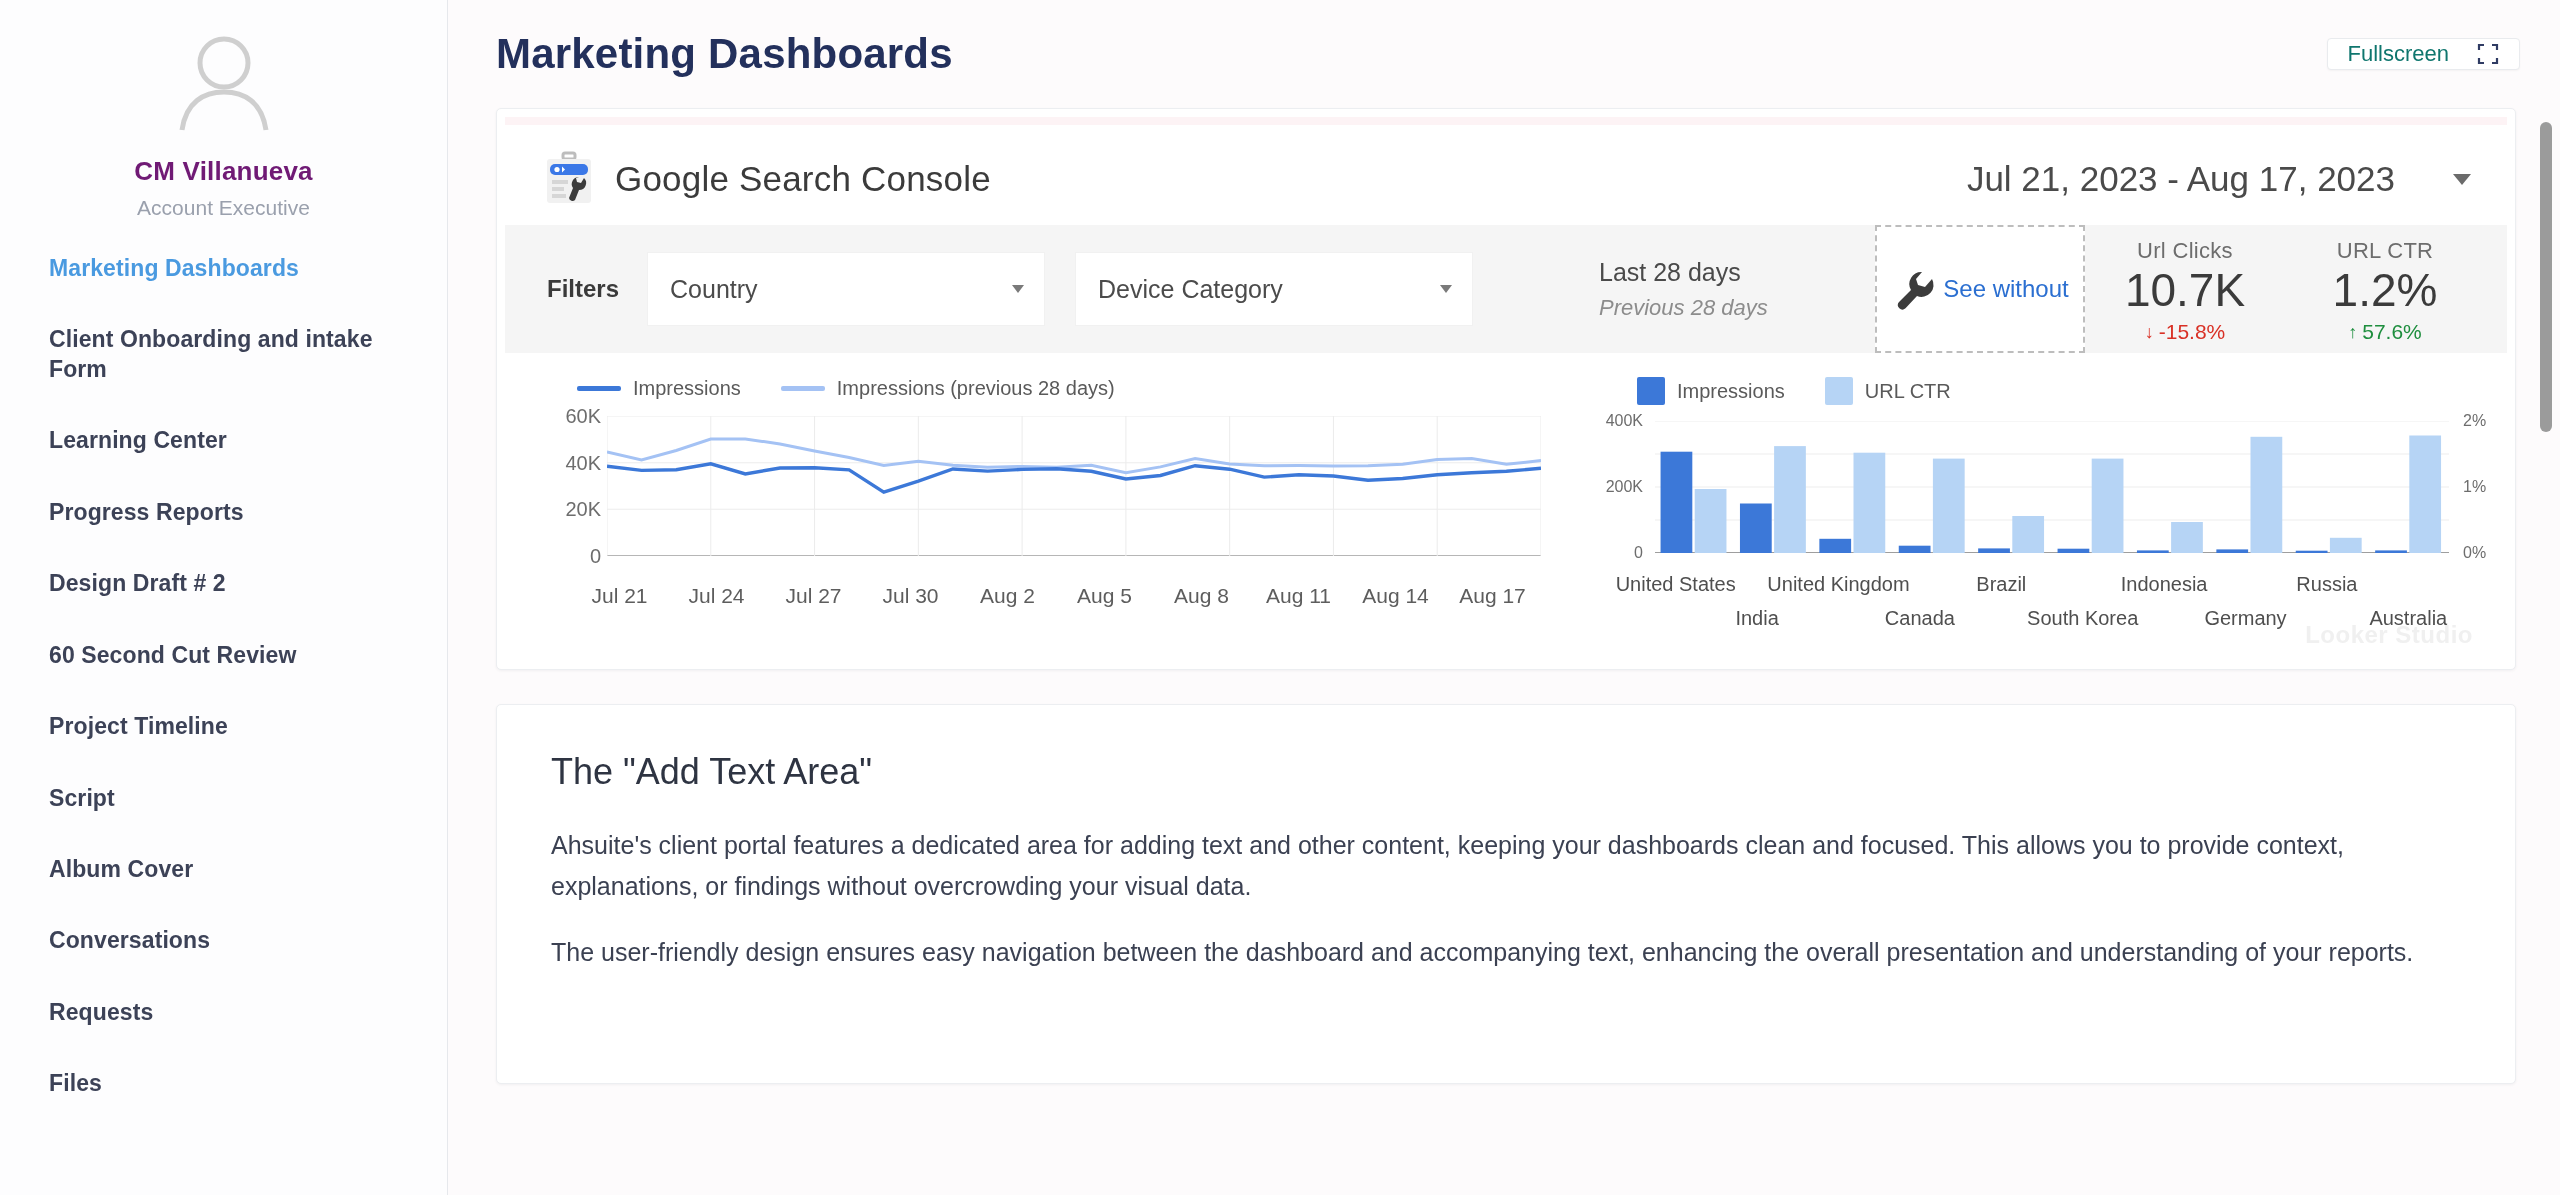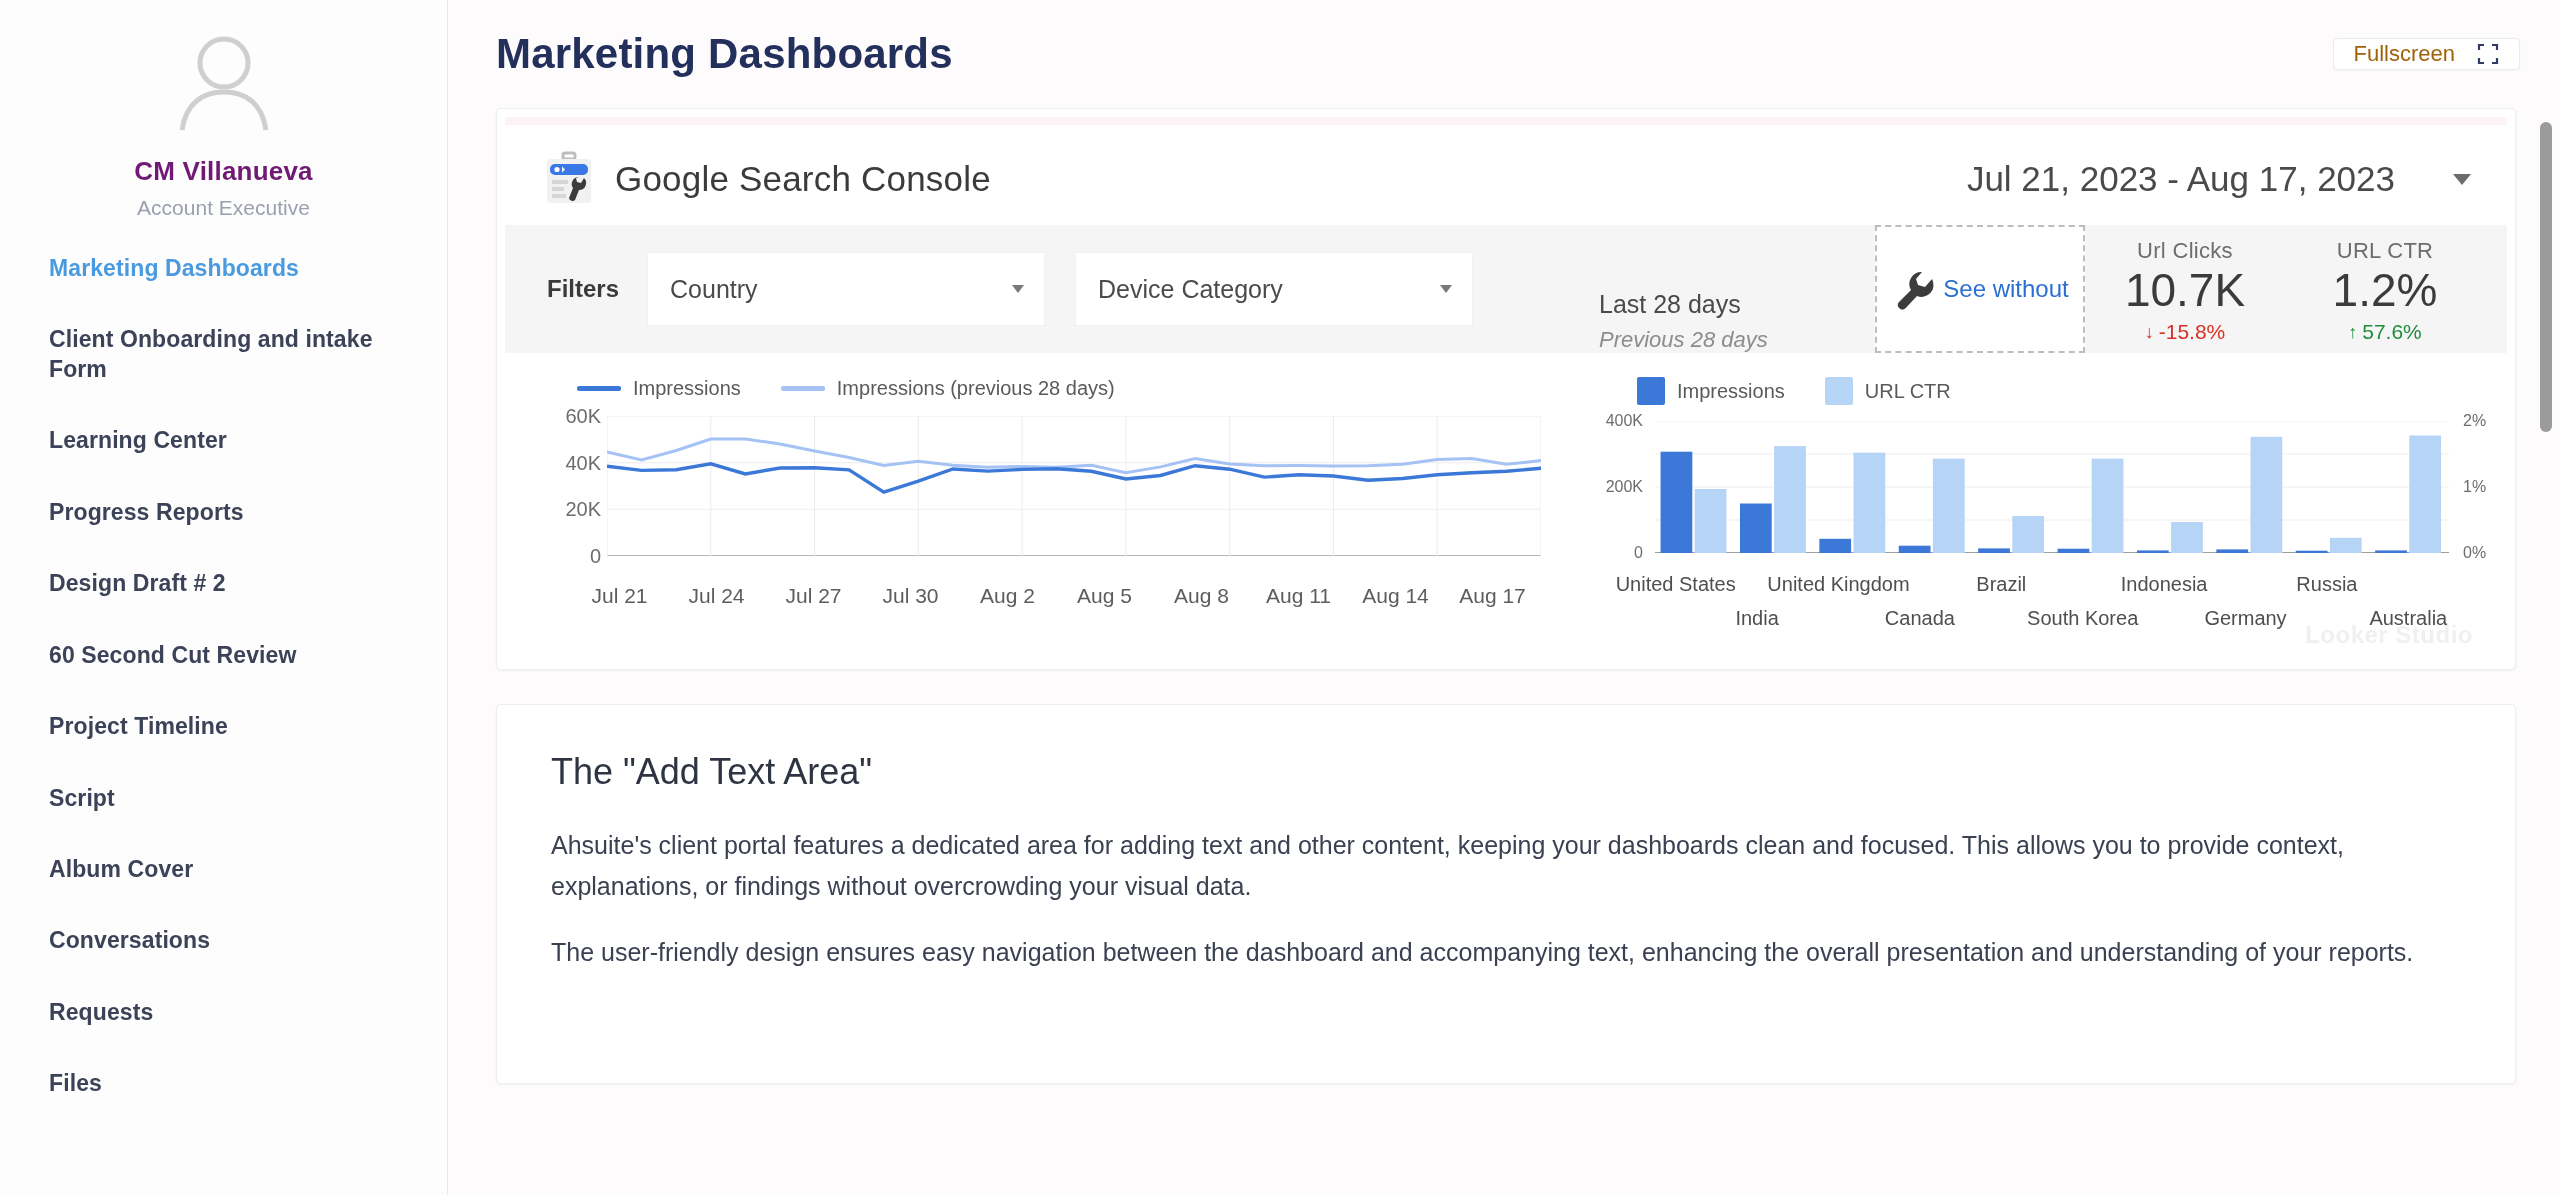--- a/index.html
+++ b/index.html
@@ -57,26 +57,26 @@
     display: flex; align-items: center;
     padding: 0 40px 0 48px;
     background: #fdfbfc;
   }
   .page-title {
     font-size: 42px; font-weight: bold;
     color: #23305c; letter-spacing: .2px;
   }
   .spacer { flex: 1 1 auto; }
   .fullscreen-btn {
-    display: flex; align-items: center; gap: 22px;
+    display: flex; align-items: center; gap: 28px;
     background: #ffffff;
     border: 1px solid #e9ebee;
     border-radius: 4px;
     padding: 2px 20px;
-    font-size: 22px; color: #a16207;
+    font-size: 22px; color: #0f766e;
     cursor: pointer;
     box-shadow: 0 1px 2px rgba(0,0,0,.04);
   }
   .fs-icon { width: 22px; height: 22px; display: block; }
 
   .content { padding: 0 44px 0 48px; }
 
   
   .card {
     background: #ffffff;
@@ -138,21 +138,21 @@
   }
 
   
   .score-box {
     background: #f5f5f5;
     height: 128px;
     display: flex; align-items: stretch;
     position: relative;
   }
   .score-period {
-    display: flex; flex-direction: column; justify-content: flex-end;
+    display: flex; flex-direction: column; justify-content: center;
     padding-left: 34px; width: 310px;
   }
   .score-period .p1 { font-size: 25px; color: #4a4a4a; }
   .score-period .p2 { font-size: 22px; color: #8c8c8c; font-style: italic; margin-top: 8px; }
   .see-details {
     width: 210px;
     border: 2px dashed #bdbdbd;
     background: #ffffff;
     display: flex; align-items: center; justify-content: center;
     gap: 6px;

